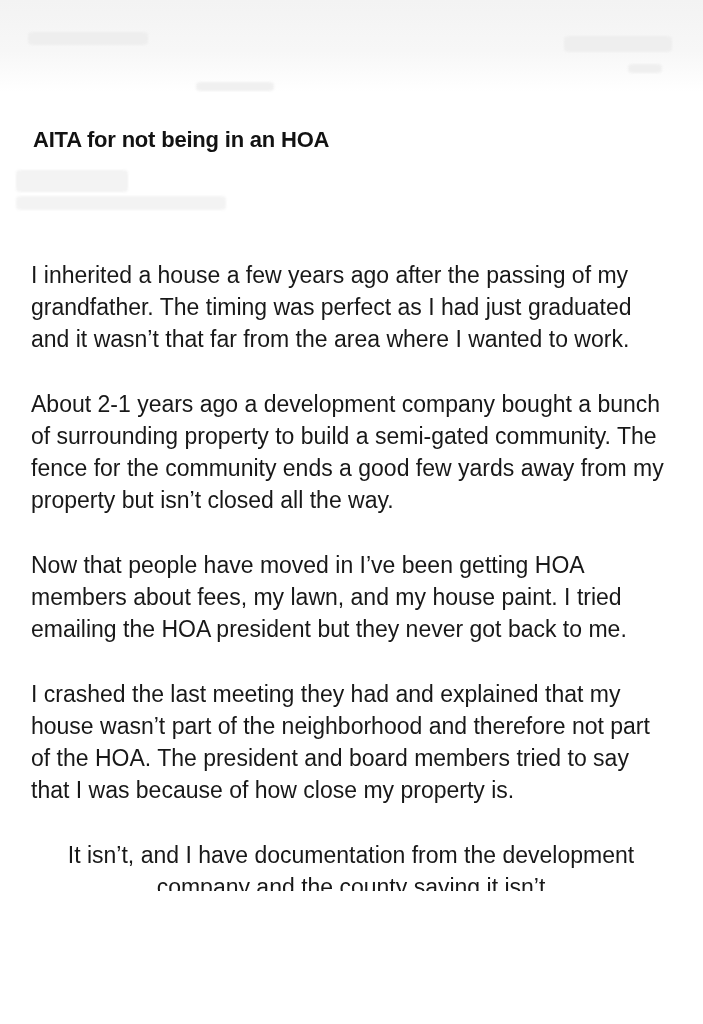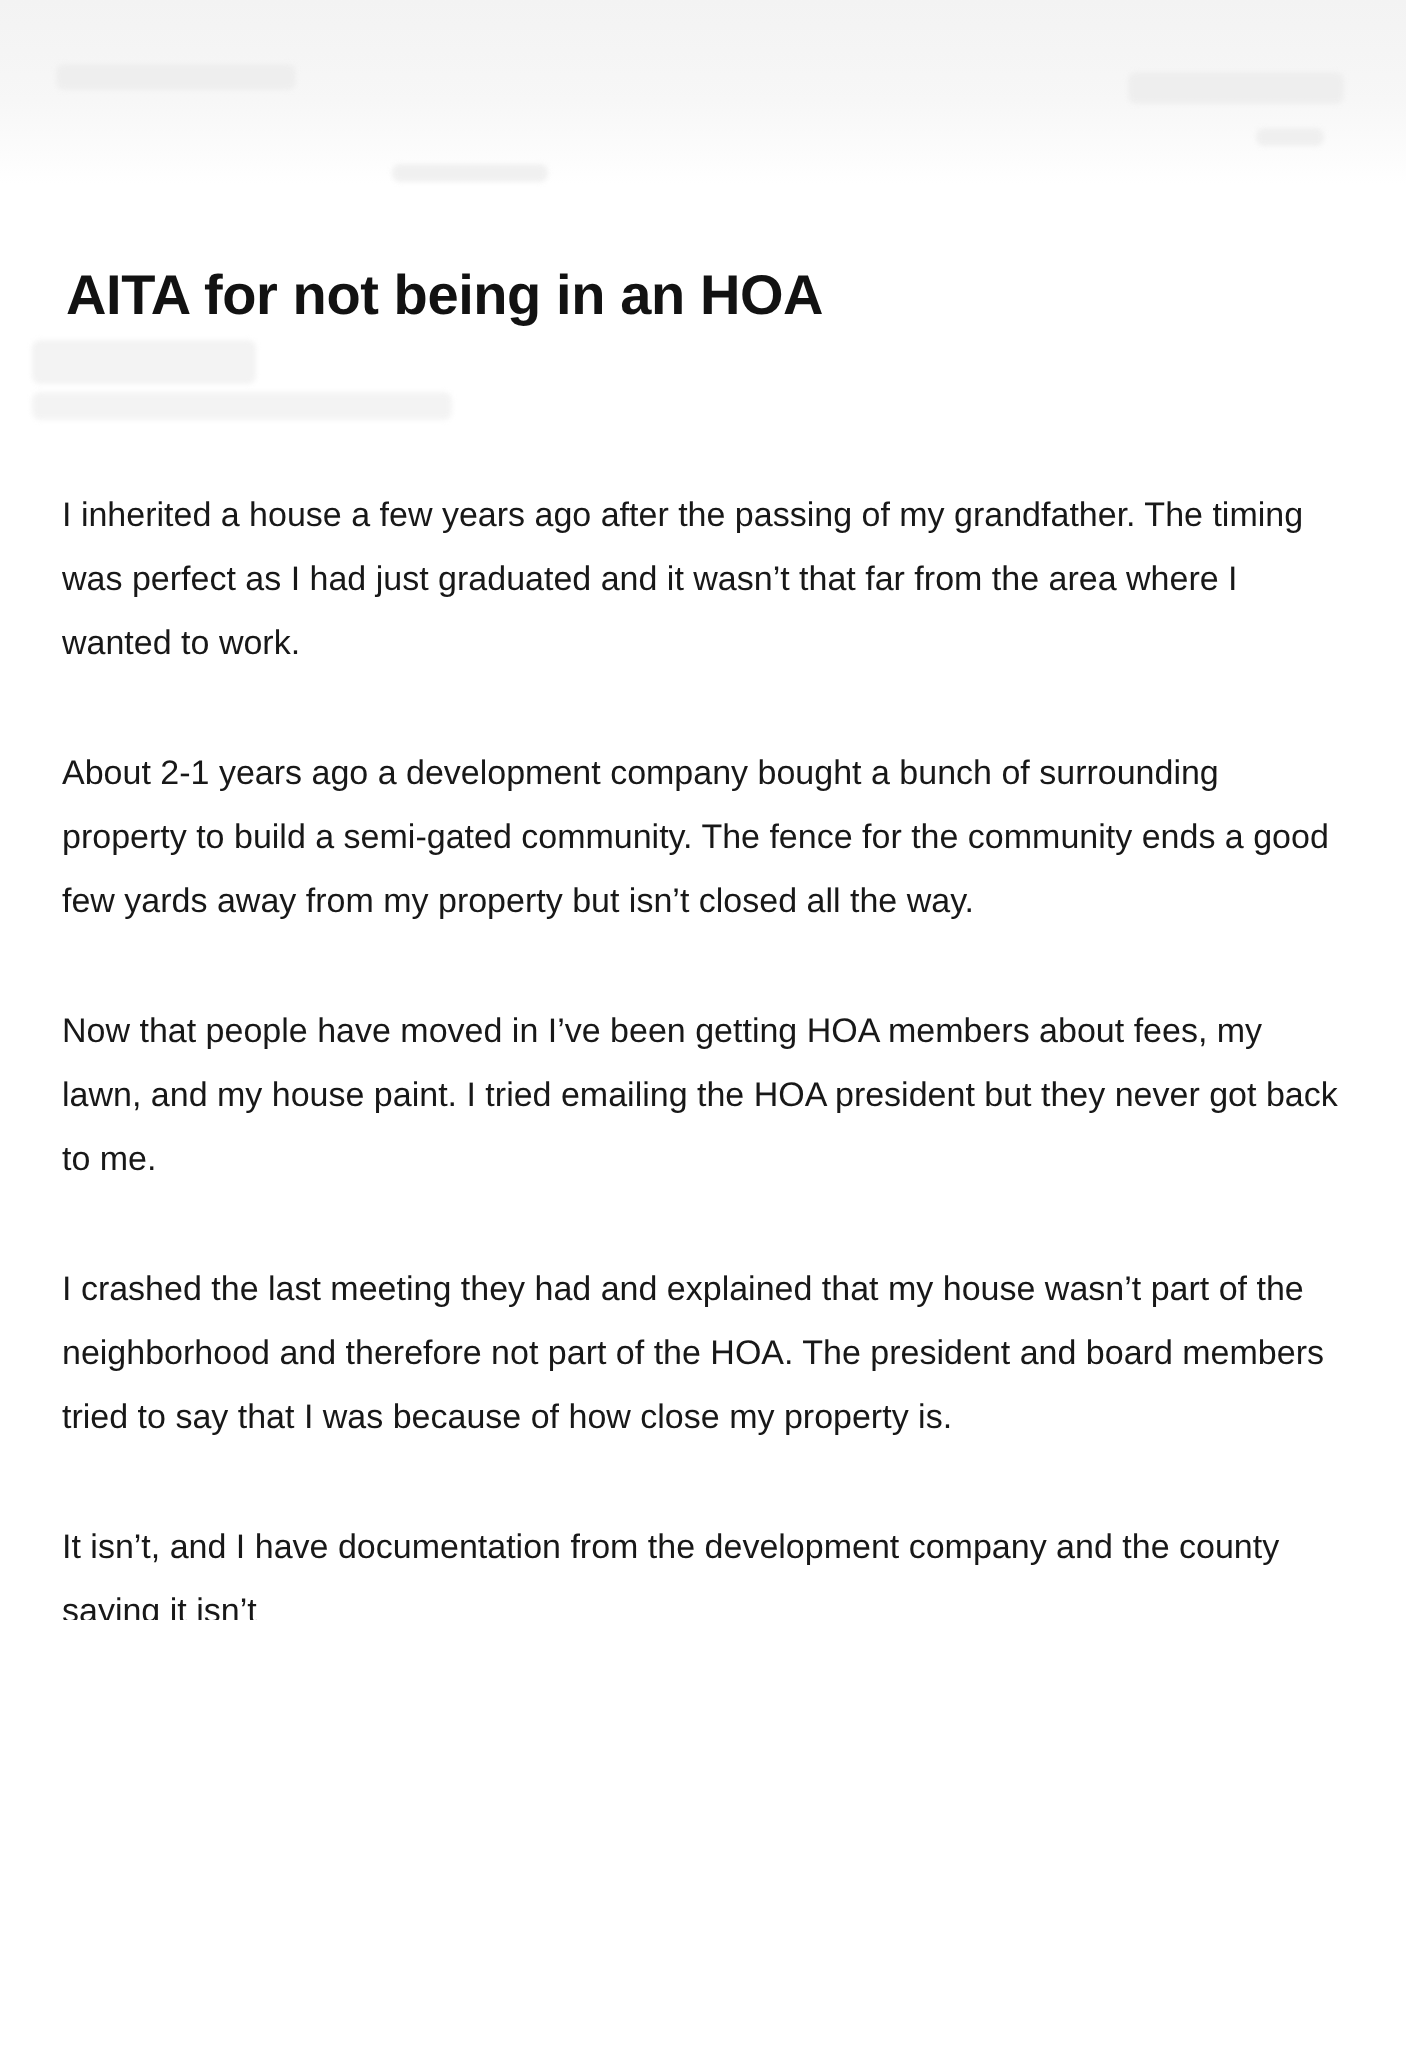--- a/index.html
+++ b/index.html
@@ -49,46 +49,47 @@
   .ghost-3 { left: 564px; top: 36px;  width: 108px; height: 16px; }
   .ghost-4 { left: 628px; top: 64px;  width: 34px;  height: 9px;  }
   .ghost-5 { left: 16px;  top: 170px; width: 112px; height: 22px; background:#efefef; }
   .ghost-6 { left: 16px;  top: 196px; width: 210px; height: 14px; background:#f0f0f0; }
 
   .title {
     position: absolute;
     left: 33px;
     top: 112px;
     right: 30px;
-    font-size: 28px;
+    font-size: 22px;
     font-weight: 700;
     letter-spacing: -0.2px;
     color: #121212;
     line-height: 1.2;
   }
 
   .body {
     position: absolute;
     left: 31px;
-    top: 242px;
+    top: 259px;
     width: 640px;
-    font-size: 17px;
+    font-size: 23px;
     line-height: 32px;
     color: #181818;
   }
   .body p {
     margin: 0 0 33px 0;
   }
   .body p:last-child {
     margin-bottom: 0;
   }
   
   .clipped {
     max-height: 52px;
     overflow: hidden;
+    text-align: center;
   }
 </style>
 </head>
 <body>
 
 <div class="page">
 
   <div class="top-band"></div>
   <div class="ghost ghost-1"></div>
   <div class="ghost ghost-2"></div>

